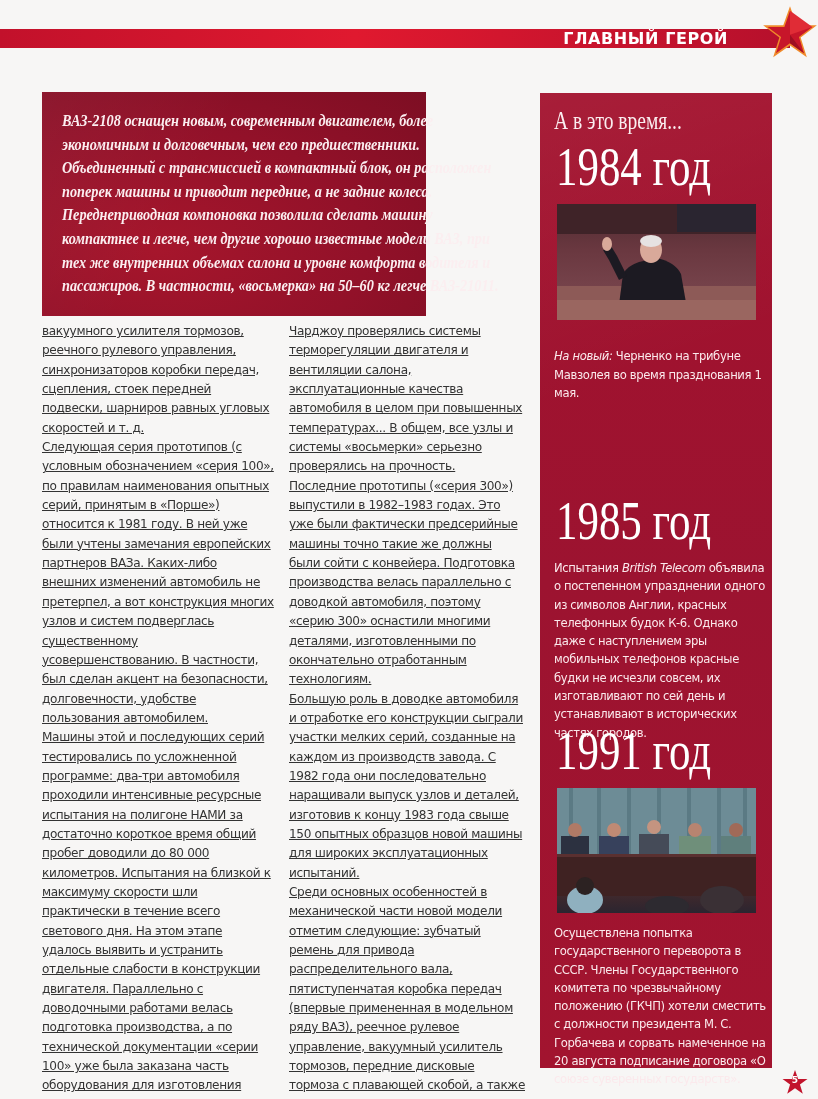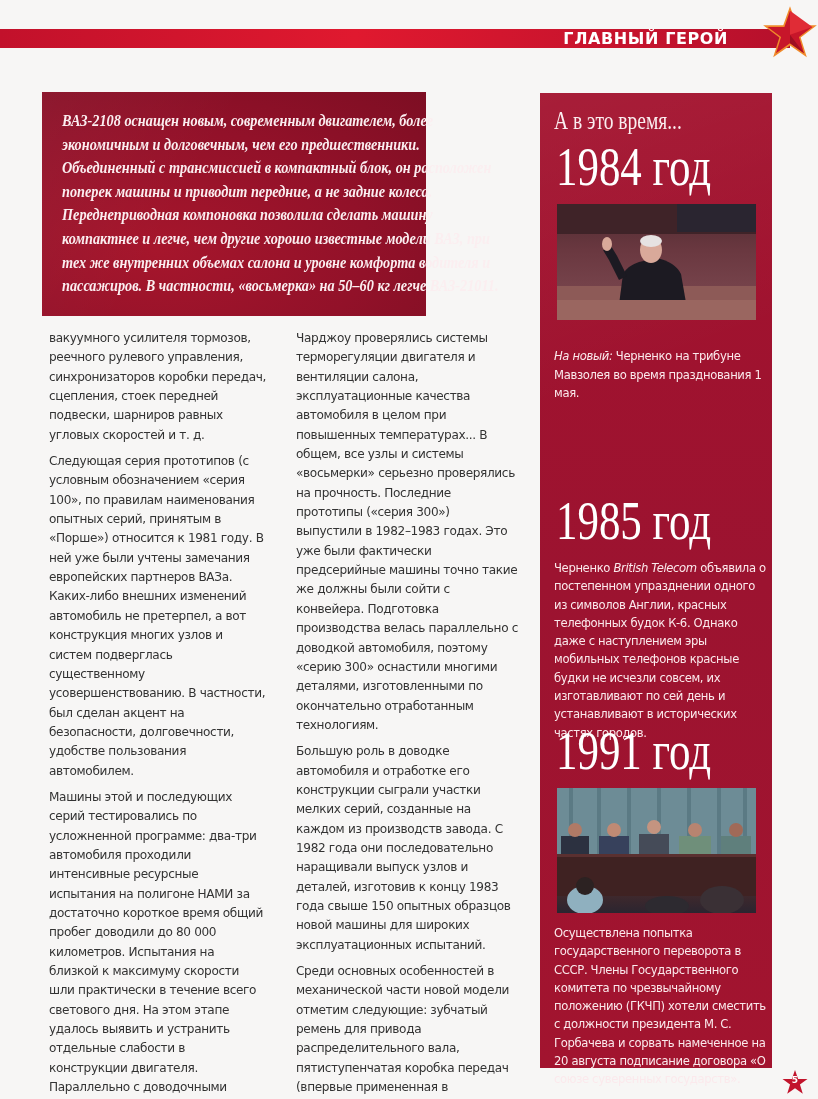--- a/index.html
+++ b/index.html
@@ -38,21 +38,21 @@
     transform: scaleX(0.82); transform-origin: left top; width: 540px;
   }
 
   
   .col {
     position: absolute; top: 322px;
     font-size: 12.1px; line-height: 19.35px; color: #333;
     font-family: "DejaVu Sans", sans-serif;
     letter-spacing: -0.35px;
   }
-  .col p { margin: 7px; }
+  .col p { margin: 0; text-decoration: underline; }
   .col-1 { left: 42px; width: 232px; }
   .col-2 { left: 289px; width: 236px; }
 
   
   .sidebar {
     position: absolute; left: 540px; top: 93px; width: 232px; height: 975px;
     background:
       linear-gradient(160deg, rgba(255,255,255,0.05) 0%, rgba(255,255,255,0) 30%),
       linear-gradient(180deg, #a3122e 0%, #9c1330 50%, #a2142f 100%);
     color: #fbeef0;
@@ -141,21 +141,21 @@
       <rect x="0" y="96" width="199" height="20" fill="#9a6660"></rect>
     </svg>
   </div>
   <div class="sb-text" style="top:236px;">
     <br>
     <i>На новый:</i><span> Черненко на трибуне Мавзолея во время празднования 1 мая.</span>
   </div>
 
   <div class="sb-year" style="top:400px;">1985 год</div>
   <div class="sb-text" style="top:466px;">
-    <span>Черненко </span><i>British Telecom</i><span> объявила о постепенном упразднении одного из символов Англии, красных телефонных будок К-6. Однако даже с наступлением эры мобильных телефонов красные будки не исчезли совсем, их изготавливают по сей день и устанавливают в исторических частях городов.</span>
+    <span>Испытания </span><i>British Telecom</i><span> объявила о постепенном упразднении одного из символов Англии, красных телефонных будок К-6. Однако даже с наступлением эры мобильных телефонов красные будки не исчезли совсем, их изготавливают по сей день и устанавливают в исторических частях городов.</span>
   </div>
 
   <div class="sb-year" style="top:630px;">1991 год</div>
   <div class="photo photo-1991">
     <svg width="199" height="125" viewBox="0 0 199 125">
       <rect x="0" y="0" width="199" height="66" fill="#6d8c96"></rect>
       <g fill="#5b7a84">
         <rect x="12" y="0" width="4" height="66"></rect>
           <rect x="40" y="0" width="4" height="66"></rect>
         <rect x="70" y="0" width="4" height="66"></rect>

